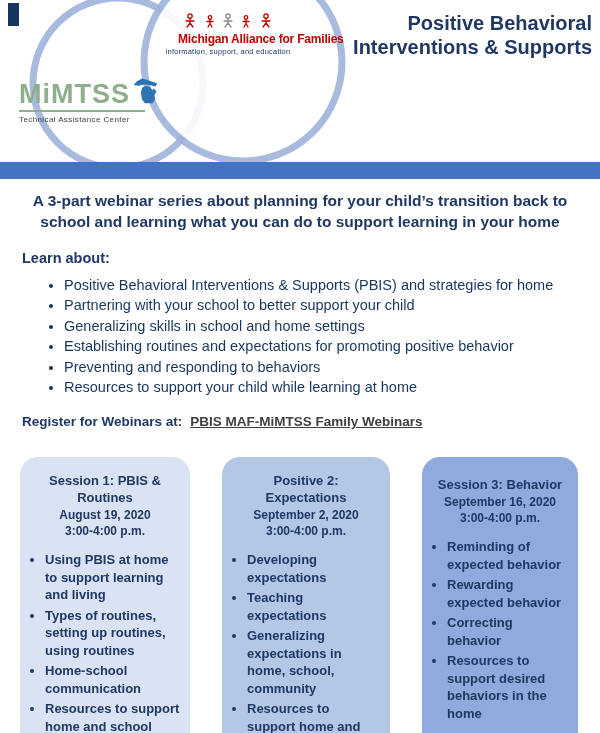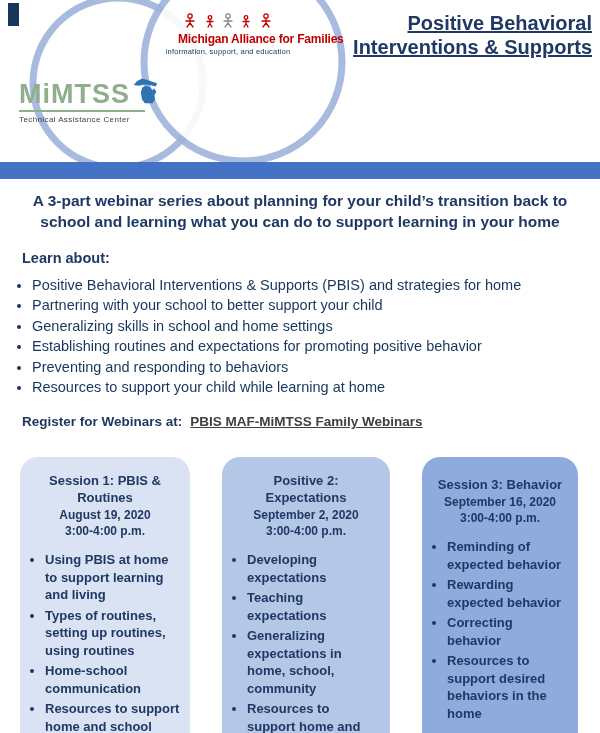--- a/index.html
+++ b/index.html
@@ -19,31 +19,31 @@
   .mimtss-state { margin-left:3px; margin-bottom:2px; }
   .mimtss-rule { height:2px; background:#8FAE8C; width:126px; margin-top:2px; }
   .mimtss-tag { font-size:8px; color:#404040; margin-top:3px; letter-spacing:0.4px; }
 
   .maf { position:absolute; left:158px; top:13px; width:140px; text-align:center; }
   .maf-figures { height:15px; }
   .maf-name { font-size:12px; font-weight:bold; color:#C00000; white-space:nowrap; letter-spacing:-0.2px;padding-left:20px; }
   .maf-tag { font-size:7.5px; color:#17365D; margin-top:1px; letter-spacing:0.2px; }
 
   .title { position:absolute; top:11px; right:8px; text-align:right;
-           font-size:20px; font-weight:bold; color:#1F3864; line-height:1.2;text-decoration:underline; }
+           font-size:20px; font-weight:bold; color:#1F3864; line-height:1.2; }
   .subtitle { position:absolute; top:132px; right:8px; font-size:15px; font-weight:bold; color:#1F3864; }
   .blue-bar { position:absolute; left:0; top:162px; width:600px; height:17px; background:#4472C4; }
 
   
   .intro { margin:12px auto 0; width:556px; text-align:center;
            font-size:15.5px; font-weight:bold; color:#1F3864; line-height:1.35; }
 
   
   .learn-heading { margin:17px 0 0 22px; font-size:14.5px; font-weight:bold; color:#1F3864; }
-  ul.learn { margin-top:9px; padding-left:32px; list-style:disc outside; }
+  ul.learn { margin-top:9px; padding-left:32px; list-style:disc outside;margin-left:32px; }
   ul.learn li { font-size:14.5px; color:#17365D; line-height:20.5px; }
 
   
   .register { margin:16px 0 0 22px; font-size:13.5px; font-weight:bold; color:#1F3864; }
   .register a { color:#404040; text-decoration:underline; margin-left:8px; cursor:pointer; }
 
   
   .sessions { display:flex; margin:28px 20px 0 20px; gap:32px; align-items:stretch; }
   .session { border-radius:18px; padding:16px 10px 12px; min-height:224px; }
   .session:nth-child(1) { width:170px; background:#DAE3F3; }

